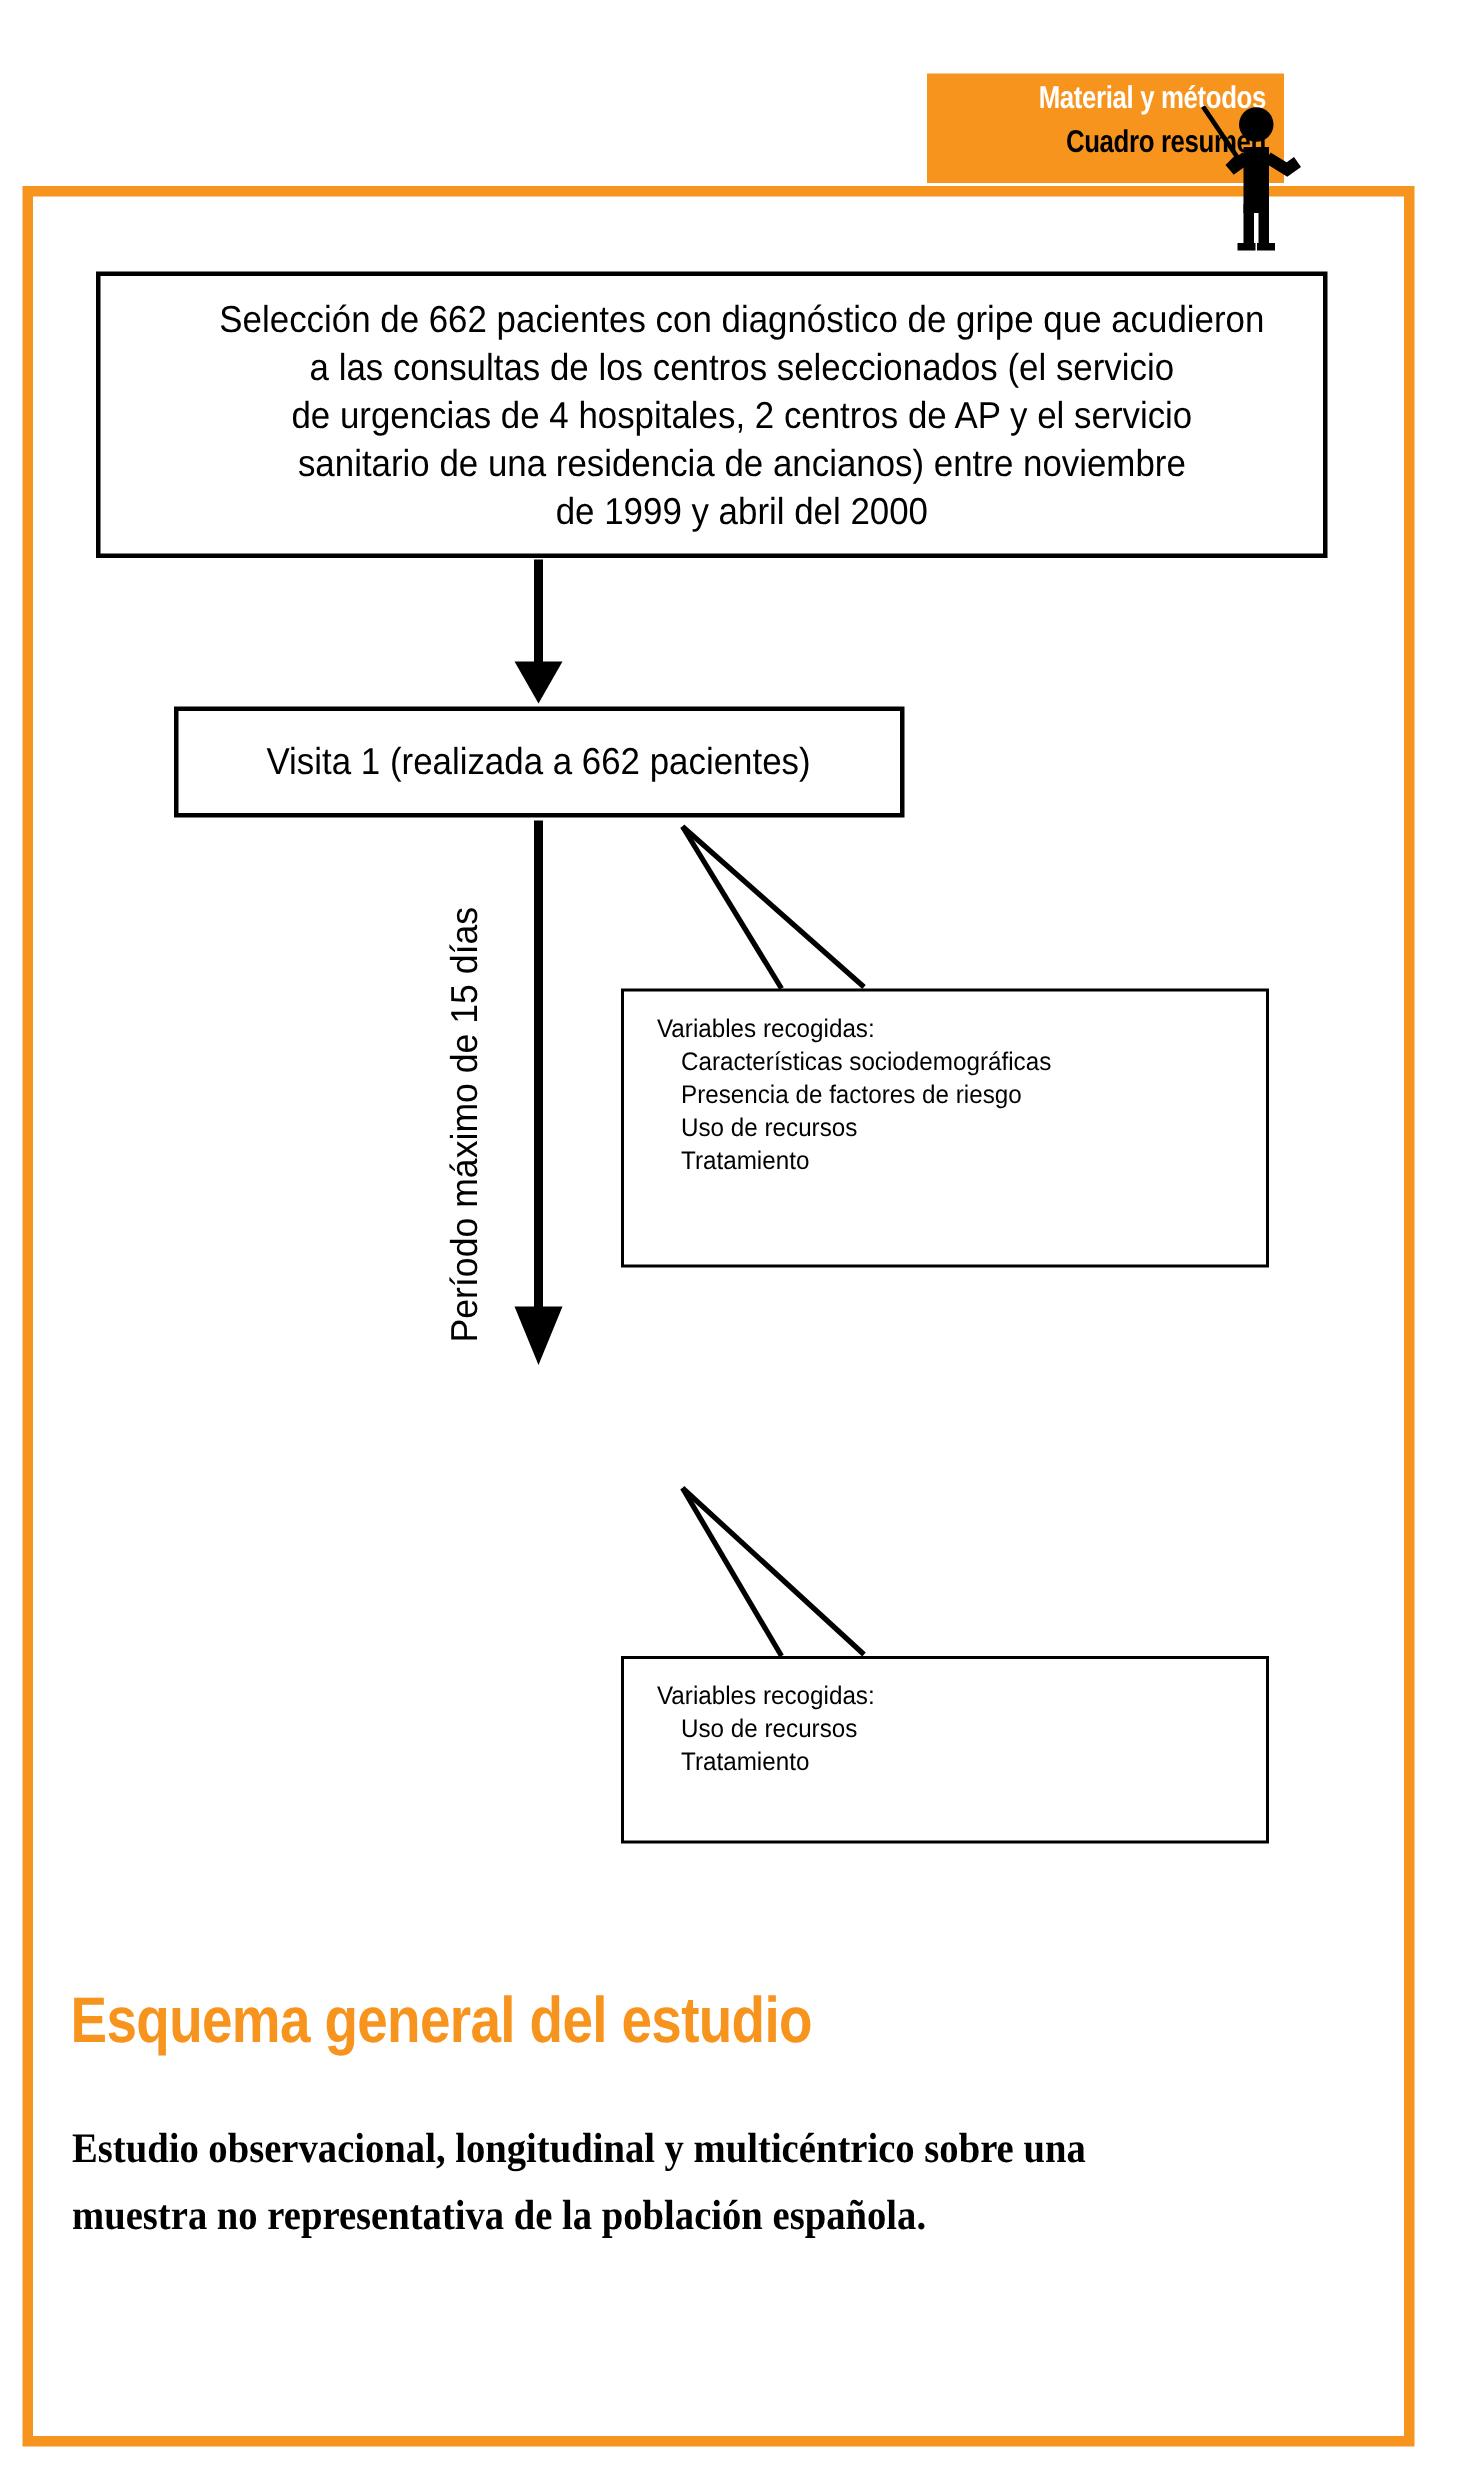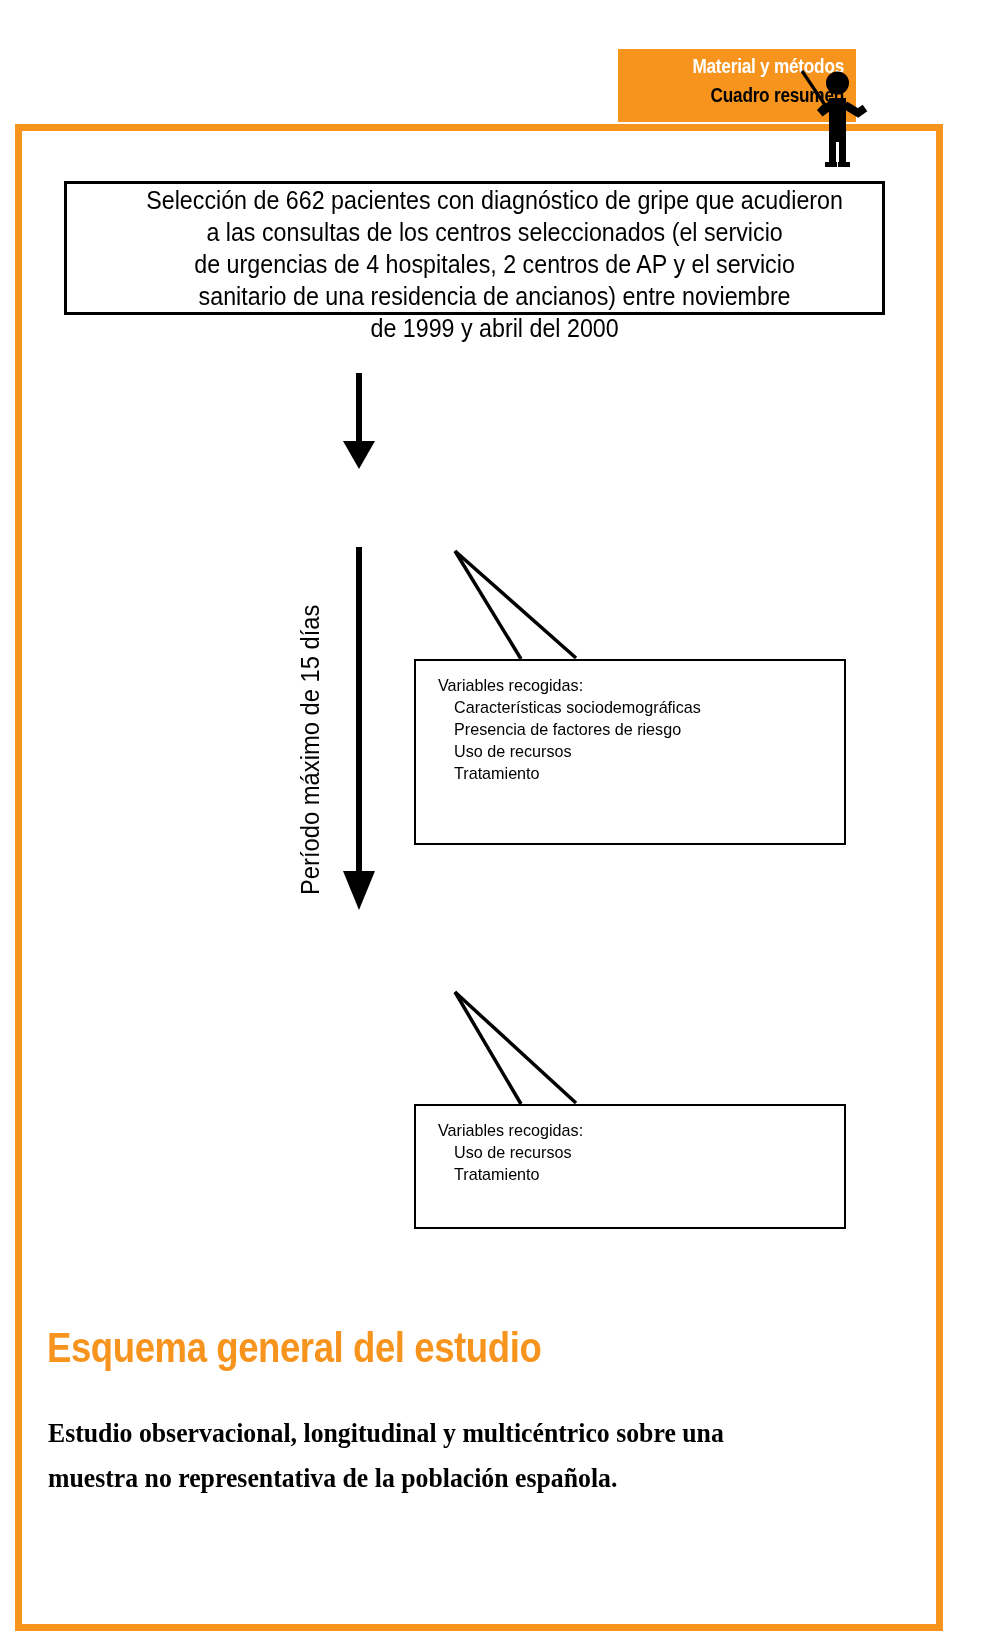--- a/index.html
+++ b/index.html
@@ -91,23 +91,23 @@
     background: #ffffff;
     box-sizing: border-box;
     font-family: "Liberation Sans Narrow", "Liberation Sans", sans-serif;
     color: #000;
   }
 
   #box-selection {
     left: 64px;
     top: 165px;
     width: 821px;
-    height: 134px;
+    height: 191px;
     display: flex;
-    align-items: flex-start;
+    align-items: center;
     justify-content: center;
     padding-left: 40px;
   }
   #box-selection .lines {
     text-align: center;
     font-size: 25px;
     line-height: 1.28;
     transform: scaleX(0.93);
   }
 
@@ -263,20 +263,23 @@
   <div class="fbox" id="box-selection">
     <div class="lines">
       <div>Selección de 662 pacientes con diagnóstico de gripe que acudieron</div>
       <div>a las consultas de los centros seleccionados (el servicio</div>
       <div>de urgencias de 4 hospitales, 2 centros de AP y el servicio</div>
       <div>sanitario de una residencia de ancianos) entre noviembre</div>
       <div>de 1999 y abril del 2000</div>
     </div>
   </div>
 
+  <div class="fbox" id="box-visita1">
+    <div class="lines">Visita 1 (realizada a 662 pacientes)</div>
+  </div>
 
   <div class="vlabel-wrap">Período máximo de 15 días</div>
 
   <div class="vbox" id="box-vars1">
     <div class="head">Variables recogidas:</div>
     <ul>
       <li>Características sociodemográficas</li>
       <li>Presencia de factores de riesgo</li>
       <li>Uso de recursos</li>
       <li>Tratamiento</li>

